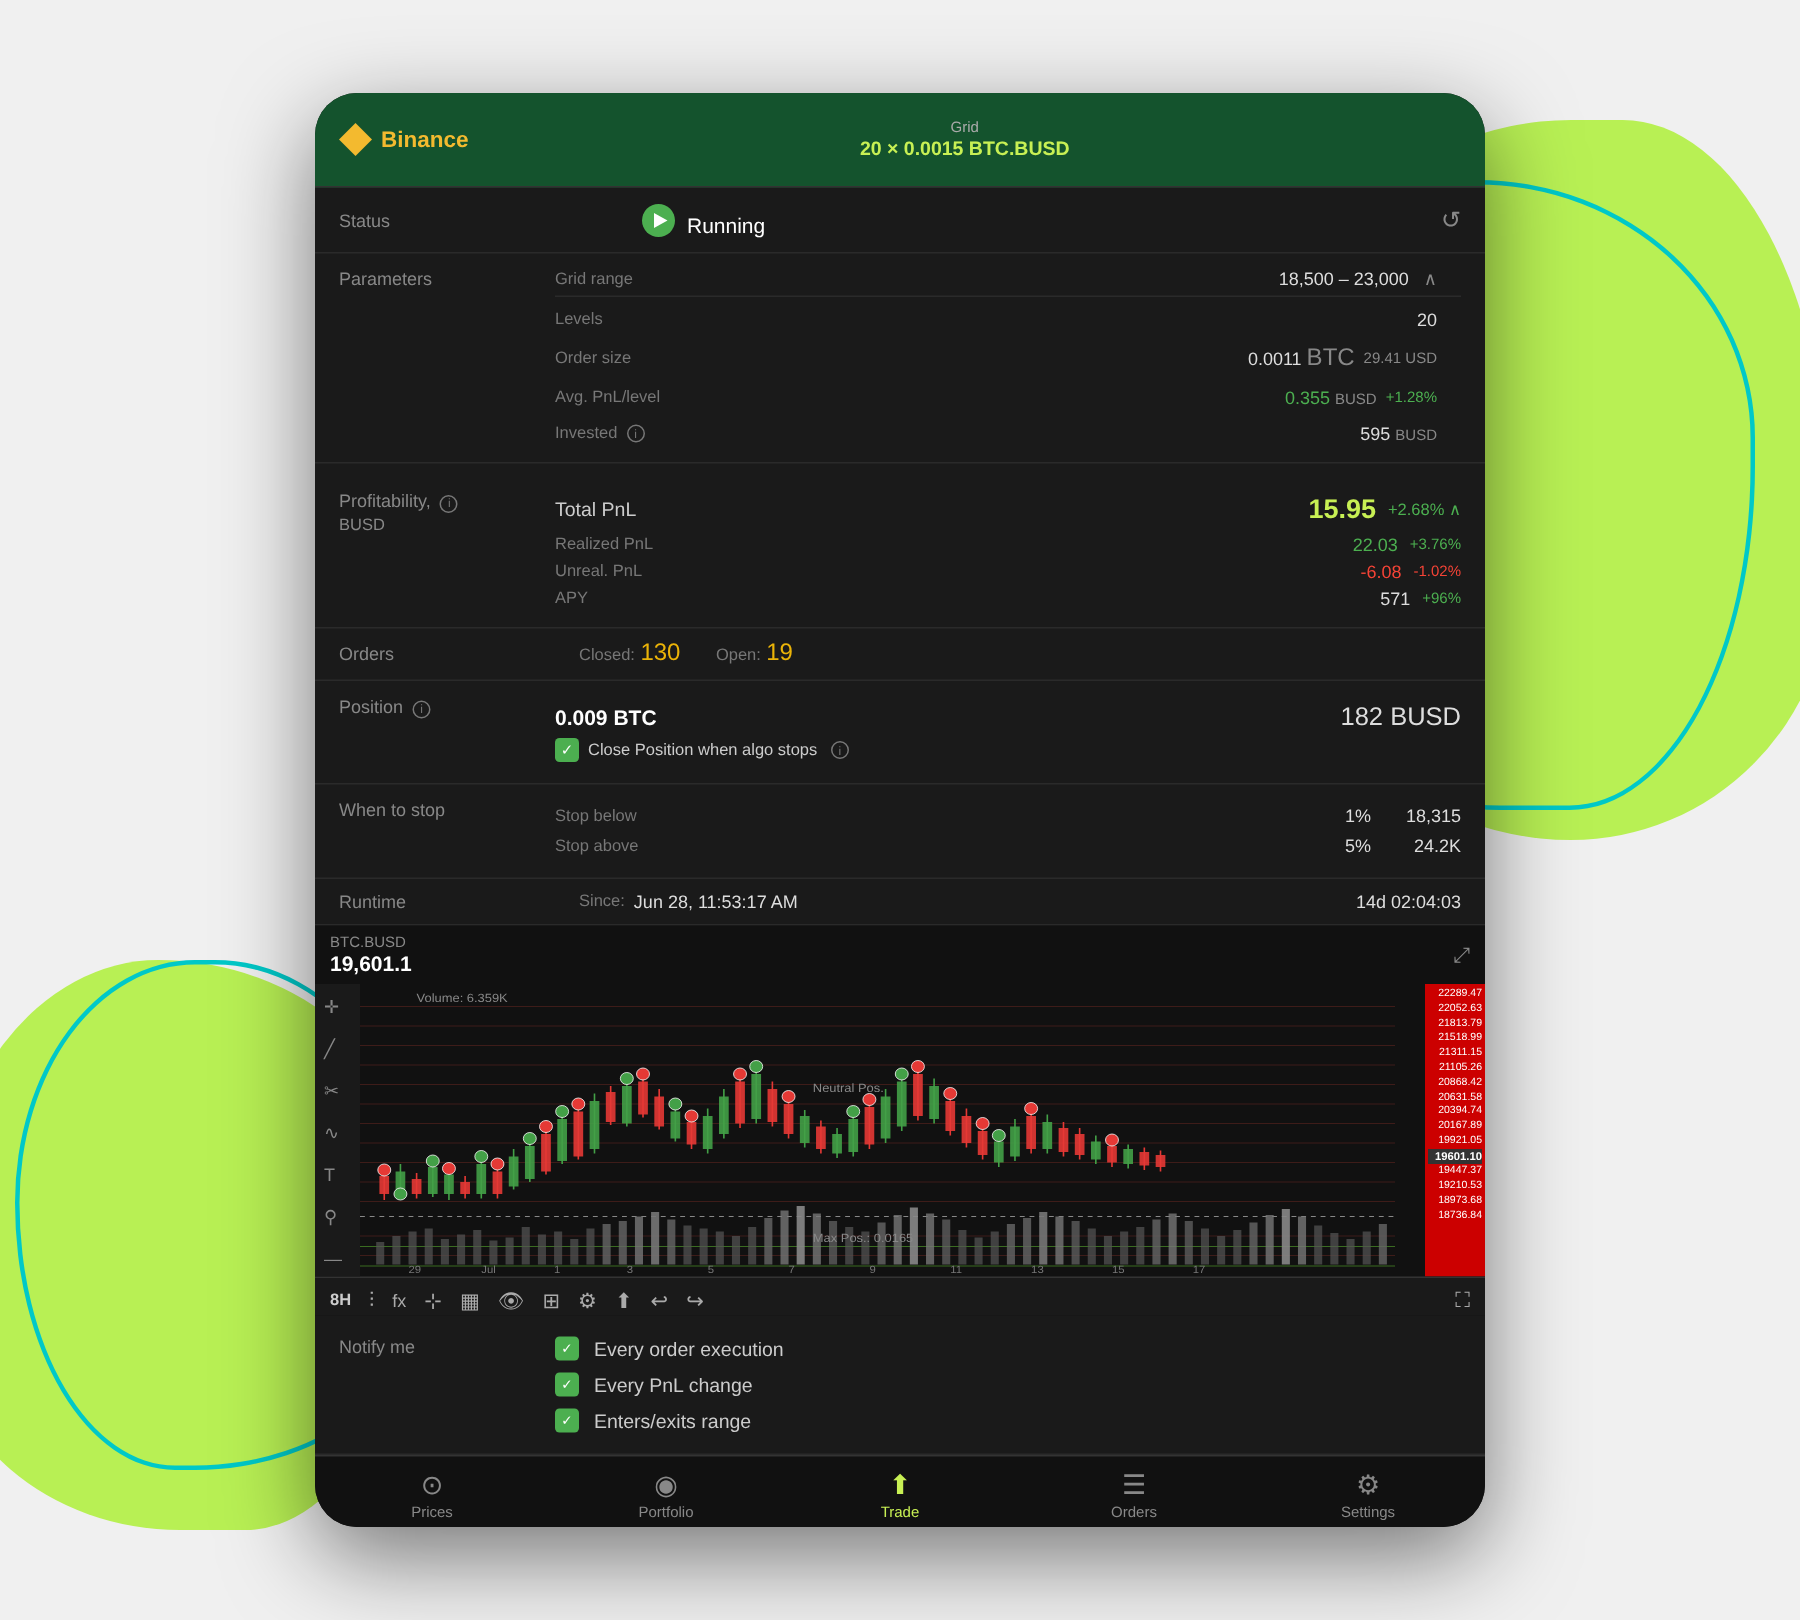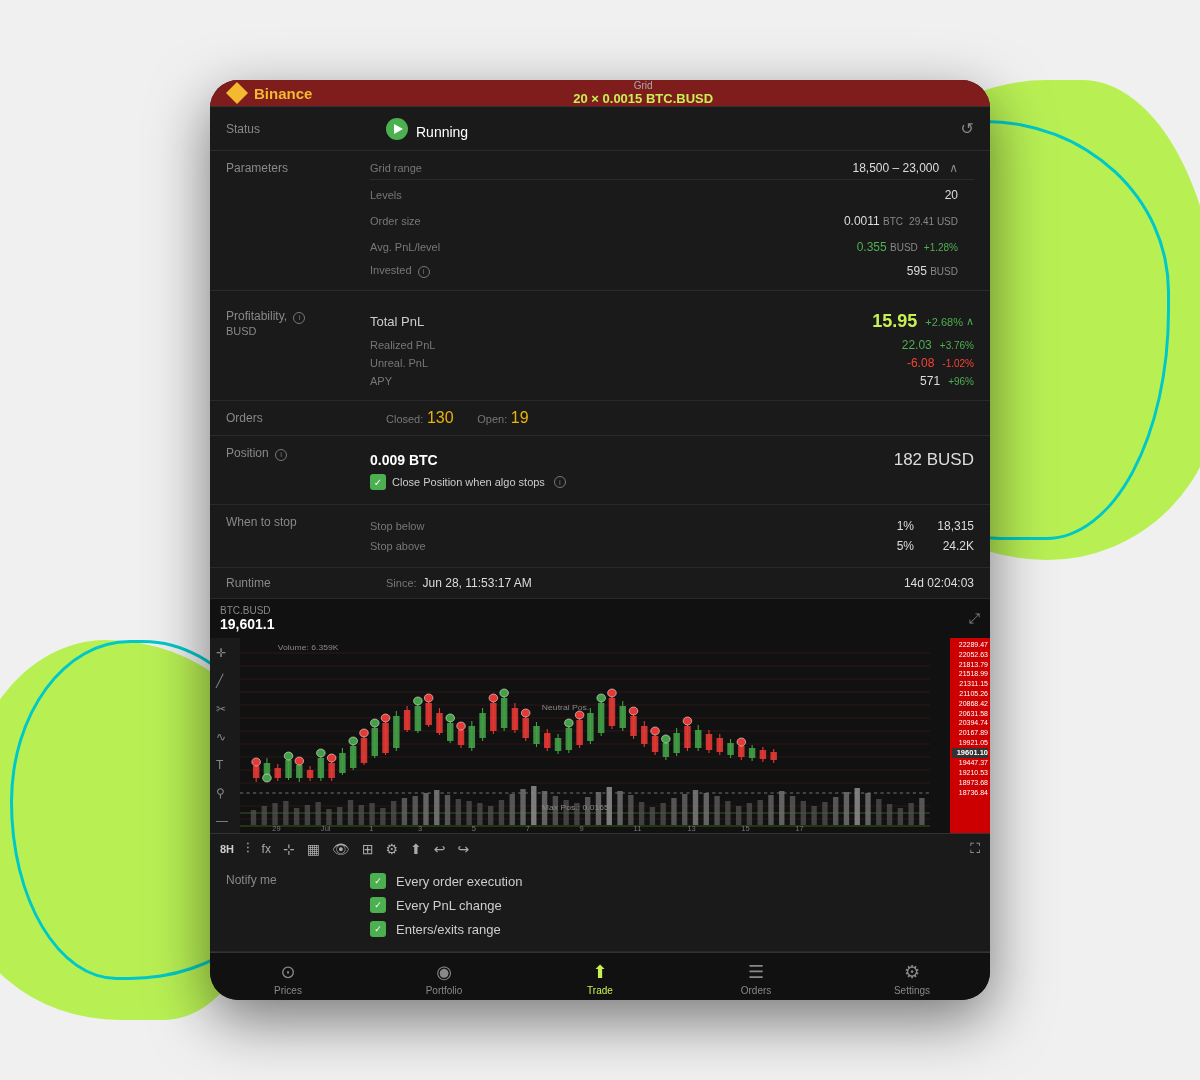--- a/index.html
+++ b/index.html
@@ -65,24 +65,24 @@
       z-index: 1;
       width: 780px;
       background: #1a1a1a;
       border-radius: 28px;
       overflow: hidden;
       box-shadow: 0 20px 60px rgba(0,0,0,0.5);
     }
 
     
     .top-bar {
-      background: #7f1d1d;
-      display: flex;
-      align-items: center;
-      padding: 0 16px;
+      background: #14532d;
+      display: flex;
+      align-items: center;
+      padding: 18px 16px;
       border-bottom: 1px solid #333;
     }
     .binance-logo {
       display: flex;
       align-items: center;
       gap: 6px;
       color: #f3ba2f;
       font-size: 15px;
       font-weight: 600;
     }
@@ -106,20 +106,21 @@
       font-weight: 600;
     }
 
     
     .section-row {
       display: flex;
       align-items: center;
       padding: 10px 16px;
       border-bottom: 1px solid #2a2a2a;
       min-height: 44px;
+      gap: 42px;
     }
     .section-label {
       color: #888;
       font-size: 12px;
       width: 160px;
       flex-shrink: 0;
     }
     .section-content {
       flex: 1;
       display: flex;
@@ -375,21 +376,21 @@
         <span class="collapse-icon">∧</span>
       </div>
       <div class="params-row" style="padding-left:0;">
         <span class="params-label-col">Levels</span>
         <span class="params-value-col">20</span>
       </div>
       <div class="params-row" style="padding-left:0;">
         <span class="params-label-col">Order size</span>
         <span class="params-value-col">
           <span>0.0011</span>
-          <span style="color:#888;font-size:10px;">BTC</span>
+          <span style="color:#888;font-size:16px;">BTC</span>
         </span>
         <span class="params-value-col small">29.41 USD</span>
       </div>
       <div class="params-row" style="padding-left:0;">
         <span class="params-label-col">Avg. PnL/level</span>
         <span class="params-value-col green">
           <span>0.355</span>
           <span style="color:#888;font-size:10px;">BUSD</span>
         </span>
         <span class="params-value-col small" style="color:#4caf50">+1.28%</span>

